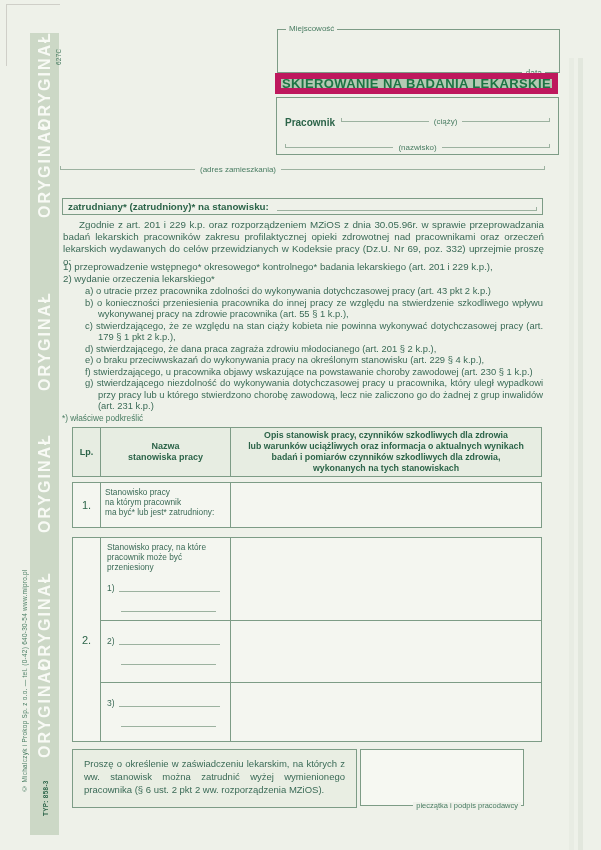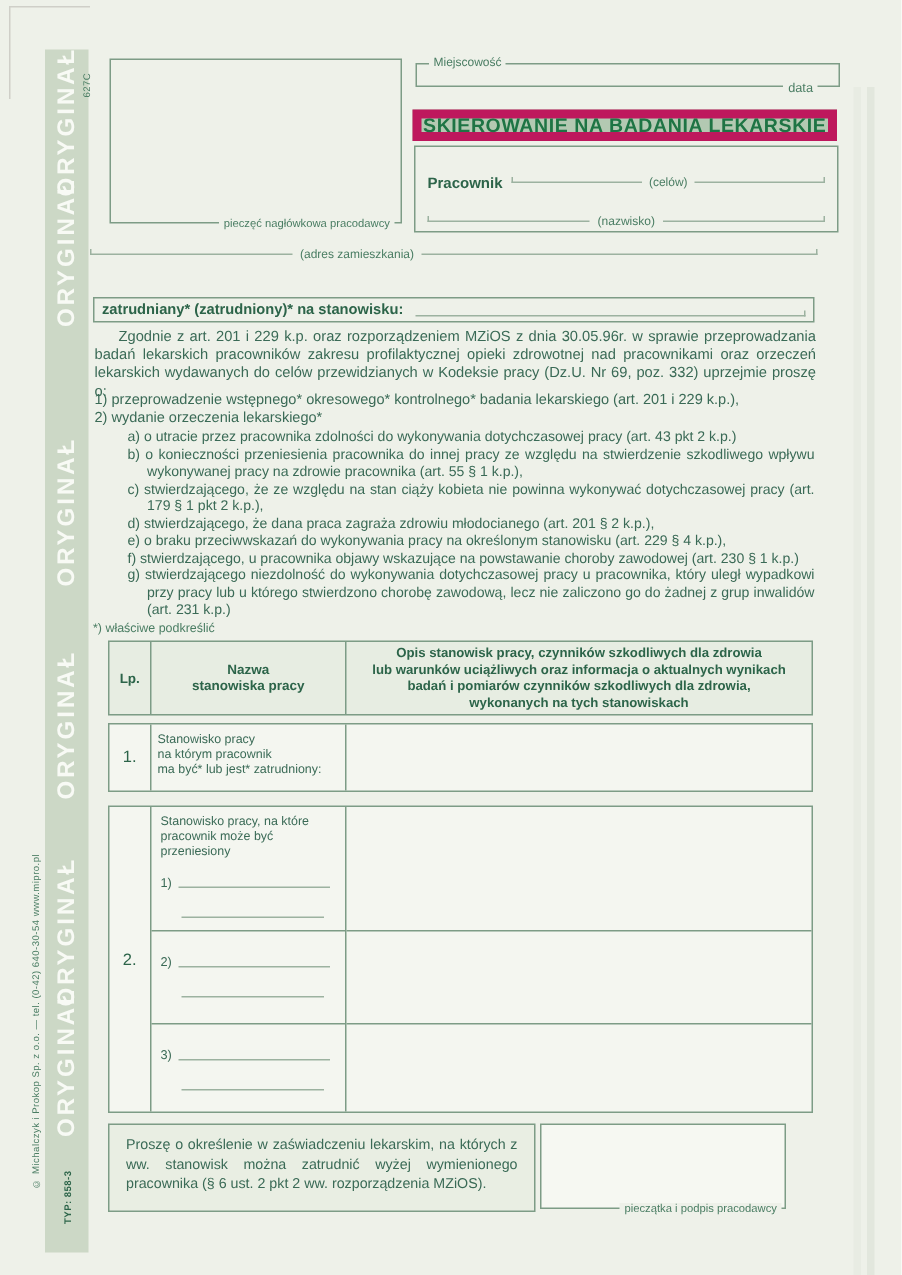--- a/index.html
+++ b/index.html
@@ -51,21 +51,21 @@
     font-size:7.5px;line-height:8px;padding:0 3px;white-space:nowrap;
   }
   
   .fillrow{display:flex;}
   .seg{flex:1;border-bottom:1px solid var(--ln);height:4px}
   .seg.tl{border-left:1px solid var(--ln)}
   .seg.tr{border-right:1px solid var(--ln)}
   .fl-label{font-size:8px;color:var(--soft);padding:0 5px;line-height:7px;white-space:nowrap}
   
   .stamp-box{left:73px;top:39px;width:195px;height:110px}
-  .city-box{left:277px;top:42px;width:283px;height:16px}
+  .city-box{left:277px;top:29px;width:283px;height:44px}
   .title-bar{
     left:275px;top:73px;width:283px;height:21px;
     background:var(--barbg);border:6px solid #be185d;
     display:flex;align-items:center;justify-content:center;
     font-size:13px;font-weight:bold;letter-spacing:.4px;color:var(--title);
     white-space:nowrap;
   }
   .worker-box{left:276px;top:97px;width:283px;height:58px}
   .worker-row1{position:absolute;left:8px;right:8px;top:20px}
   .worker-row1 .wlabel{font-size:10px;font-weight:bold;color:var(--ink-strong);margin-right:6px;line-height:9px}
@@ -129,36 +129,33 @@
     <span class="orig-word" style="top:550px">ORYGINAŁ</span>
     <span class="orig-word" style="top:637px">ORYGINAŁ</span>
   </div>
   <span class="abs vtext form-code">627C</span>
   <span class="abs vtext publisher">© Michalczyk i Prokop Sp. z o.o. — tel. (0-42) 640-30-54 www.mipro.pl</span>
   <span class="abs vtext typ-code">TYP: 858-3</span>
 
   <div class="abs rs1"></div>
   <div class="abs rs2"></div>
 
-  <div class="abs box stamp-box">
-    <span class="taglabel" style="right:4px;bottom:-5px">pieczęć nagłówkowa pracodawcy</span>
-  </div>
 
   <div class="abs box city-box">
     <span class="taglabel" style="left:8px;top:-5px;font-size:8px">Miejscowość</span>
     <span class="taglabel" style="right:14px;bottom:-5px;font-size:8.5px">data</span>
   </div>
 
   <div class="abs title-bar">SKIEROWANIE NA BADANIA LEKARSKIE</div>
 
   <div class="abs box worker-box">
     <div class="fillrow worker-row1">
       <span class="wlabel">Pracownik</span>
       <span class="seg tl"></span>
-      <span class="fl-label">(celów)</span>
+      <span class="fl-label">(ciąży)</span>
       <span class="seg tr"></span>
     </div>
     <div class="fillrow worker-row2">
       <span class="seg tl"></span>
       <span class="fl-label">(nazwisko)</span>
       <span class="seg tr"></span>
     </div>
   </div>
 
   <div class="abs fillrow addr-row">

